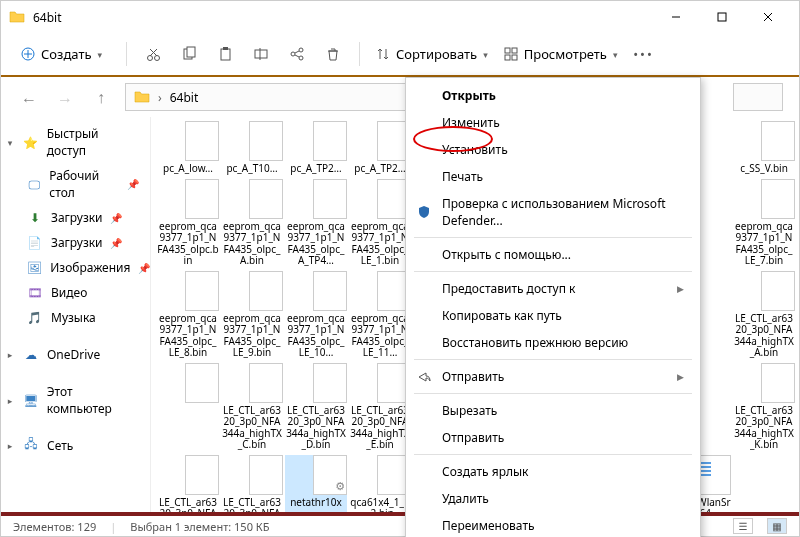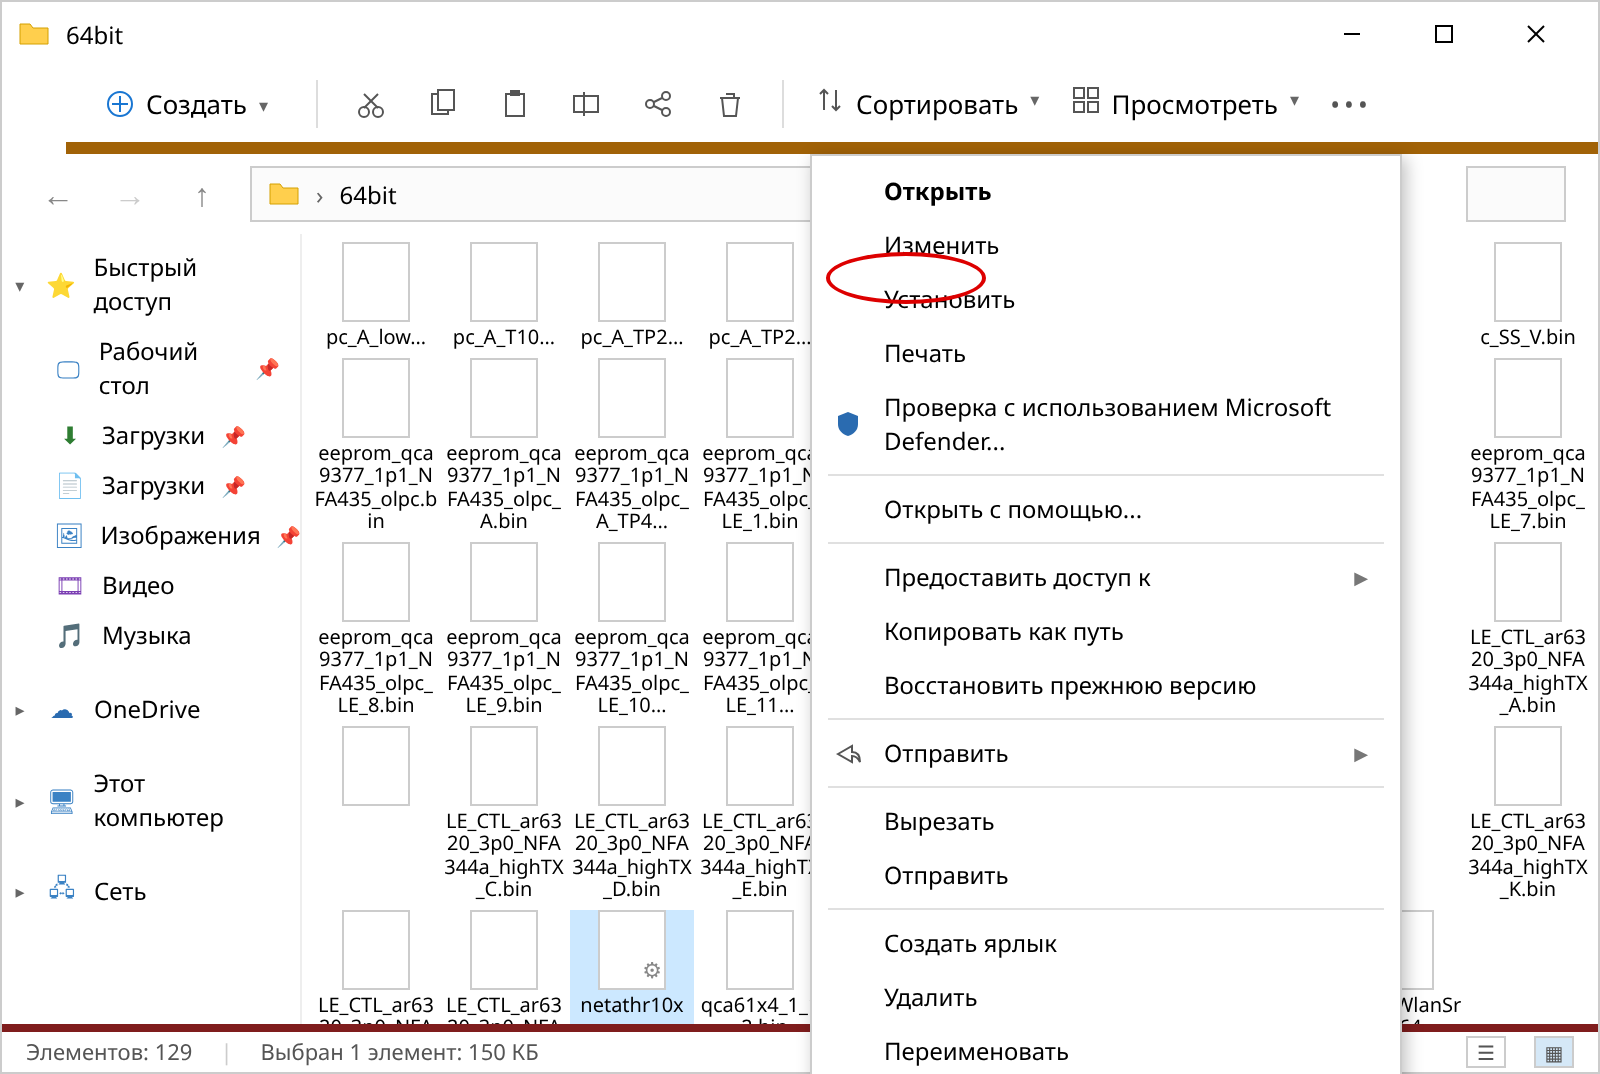--- a/index.html
+++ b/index.html
@@ -7,46 +7,46 @@
 .window { width: 800px; height: 537px; background: #fff; display: flex; flex-direction: column; border: 1px solid #ccc; position: relative; }
 
 
 .titlebar { height: 32px; display: flex; align-items: center; padding: 0 8px; background: #fff; }
 .titlebar .folder-icon { width: 16px; height: 16px; margin-right: 8px; }
 .titlebar .title { font-size: 12px; flex: 1; }
 .titlebar .winbtns { display: flex; }
 .titlebar .winbtn { width: 46px; height: 32px; display: flex; align-items: center; justify-content: center; }
 
 
-.toolbar { height: 44px; display: flex; align-items: center; padding: 0 12px; gap: 16px; border-bottom: 6px solid #a16207; font-size: 13px; margin-left: 32px; }
+.toolbar { height: 44px; display: flex; align-items: center; padding: 0 12px; gap: 16px; border-bottom: 2px solid #a16207; font-size: 13px; }
 .toolbar .new-btn { display: flex; align-items: center; gap: 6px; padding: 4px 8px; }
 .toolbar .sep { width: 1px; height: 24px; background: #ddd; }
 .toolbar .tbtn { width: 20px; height: 20px; display: flex; align-items: center; justify-content: center; color: #555; }
-.toolbar .sort-btn, .toolbar .view-btn { display: flex; align-items: flex-start; gap: 6px; }
+.toolbar .sort-btn, .toolbar .view-btn { display: flex; align-items: center; gap: 6px; }
 
 
 .addressbar { height: 40px; display: flex; align-items: center; padding: 0 16px; gap: 12px; }
 .addressbar .navbtn { width: 24px; height: 24px; display: flex; align-items: center; justify-content: center; color: #888; }
 .addressbar .path-box { flex: 1; height: 28px; border: 1px solid #ccc; display: flex; align-items: center; padding: 0 8px; gap: 8px; font-size: 12px; background: #fbfbfb; }
 .addressbar .search-box { width: 50px; height: 28px; border: 1px solid #ccc; background: #fbfbfb; }
 
 
 .main { flex: 1; display: flex; overflow: hidden; }
 .sidebar { width: 150px; border-right: 1px solid #eee; padding: 4px 0; font-size: 12px; overflow: hidden; }
 .side-item { display: flex; align-items: center; gap: 8px; padding: 4px 10px; }
 .side-item.tree { padding-left: 4px; }
 .side-item .exp { width: 10px; text-align: center; color: #666; font-size: 9px; }
 .side-item .ico { width: 16px; height: 16px; display: inline-flex; align-items: center; justify-content: center; }
 .side-item .pin { color: #999; font-size: 10px; }
 .side-sep { height: 12px; }
 
 
 .content { flex: 1; overflow: hidden; position: relative; padding: 4px 6px; }
 .file-grid { display: grid; grid-template-columns: repeat(10, 1fr); gap: 4px 2px; }
-.file-item { display: flex; flex-direction: column; align-items: center; width: 62px; }
+.file-item { display: flex; flex-direction: column; align-items: flex-end; width: 62px; }
 .file-item.sel { background: #cce8ff; }
 .file-thumb { width: 34px; height: 40px; border: 1px solid #ccc; background: #fff; position: relative; margin-bottom: 2px; }
 .file-thumb.gear::after { content: '⚙'; position: absolute; right: 1px; bottom: 1px; font-size: 11px; color: #888; }
 .file-thumb.sys { background: linear-gradient(#fff,#f0f0f0); }
 .file-thumb.disk { background: linear-gradient(#ffe680,#ffd24d); border-color: #d4a000; }
 .file-thumb.text::before { content: ''; position: absolute; left: 3px; top: 6px; width: 10px; height: 2px; background: #5aa0e6; box-shadow: 0 4px 0 #5aa0e6, 0 8px 0 #5aa0e6, 0 12px 0 #5aa0e6; }
 .file-name { font-size: 10px; text-align: center; line-height: 1.15; width: 100%; word-break: break-word; overflow: hidden; max-height: 46px; }
 
 
 .ctx-menu { position: absolute; left: 404px; top: 76px; width: 296px; background: #fff; border: 1px solid #ccc; box-shadow: 2px 2px 8px rgba(0,0,0,0.25); font-size: 12px; padding: 4px 0; z-index: 10; }

